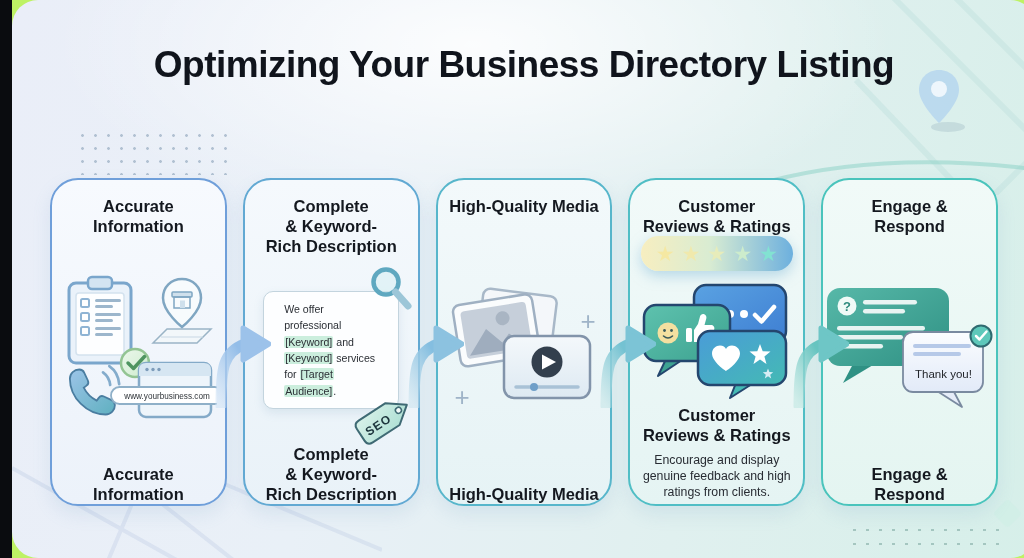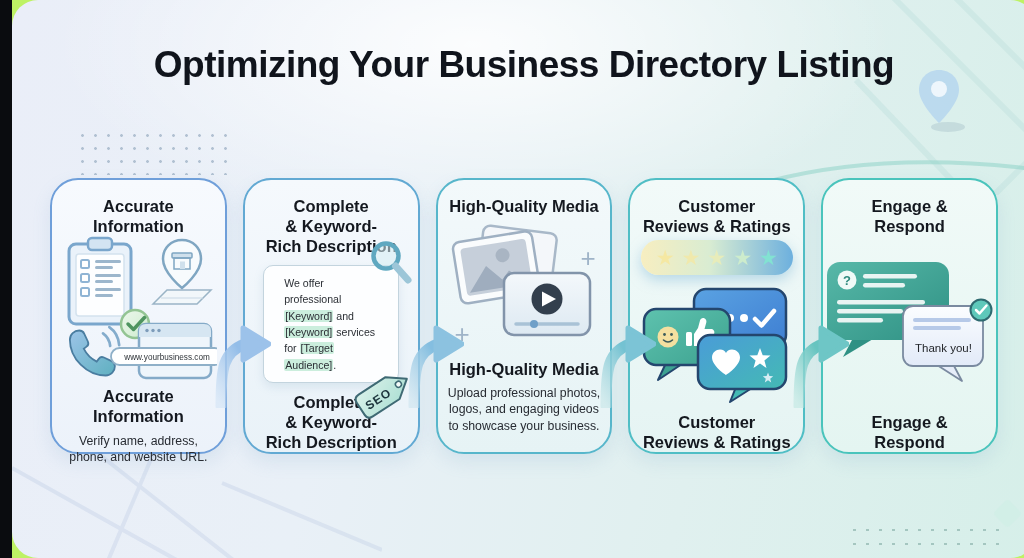--- a/index.html
+++ b/index.html
@@ -26,21 +26,21 @@
     background:#d2eee7; border-radius:4px; transform:rotate(45deg); opacity:.95; }
 
   
   .title { position:absolute; top:44px; left:0; right:0; text-align:center;
     font-size:37px; font-weight:bold; color:#10141c; letter-spacing:-.5px; }
   .subtitle { position:absolute; top:128px; left:0; right:0; text-align:center;
     font-size:19px; font-weight:bold; color:#35b2c0; }
 
   
   .board { position:absolute; left:38px; top:178px; width:948px; height:340px; display:flex; gap:16px; }
-  .card { position:relative; flex:1; height:276px; border-radius:28px;
+  .card { position:relative; flex:1; height:328px; border-radius:28px;
     border:2.5px solid var(--bc);
     background:linear-gradient(180deg, var(--bg1), var(--bg2));
     box-shadow:0 8px 18px rgba(120,160,200,.16);
     display:flex; flex-direction:column; align-items:center; z-index:1; }
   .ct, .cb { margin-top:16px; font-size:16.5px; font-weight:bold; color:#14181f;
     line-height:1.22; text-align:center; max-width:150px; text-wrap:balance; }
   .cb { margin-top:0; }
   .icon-wrap { flex:1; width:100%; display:flex; flex-direction:column;
     align-items:center; justify-content:center; }
   .desc { margin:6px 8px 18px; font-size:12.3px; line-height:1.33; color:#282c33;
@@ -172,21 +172,20 @@
                 <circle cx="14" cy="6.5" r="1.7" fill="#7d9cba"></circle>
                 <circle cx="20" cy="6.5" r="1.7" fill="#7d9cba"></circle>
               <g>
                 <rect x="-28" y="24" width="112" height="17" rx="8.5" fill="#ffffff" stroke="#8fb0c8" stroke-width="1.8"></rect>
                 <text x="28" y="35.8" text-anchor="middle" font-size="8.2" fill="#2e3338">www.yourbusiness.com</text>
               </g>
             </g>
           </svg>
         </div>
         <div class="cb">Accurate Information</div>
-        <div class="desc">Verify name, address, phone, and website URL.</div>
       </div>
 
       <div class="card" style="--bc:#62a9d3; --bg1:#f5f9fd; --bg2:#e9f2f8;">
         <div class="ct">Complete &amp; Keyword-Rich Description</div>
         <div class="icon-wrap">
           <div class="kw-wrap">
             <svg class="magnifier" width="48" height="50" viewBox="0 0 48 50">
               <circle cx="19" cy="17" r="12.5" fill="rgba(214,238,242,.55)" stroke="#5fa8c0" stroke-width="4.5"></circle>
               <line x1="28.5" y1="27" x2="41" y2="41" stroke="#9cc6d8" stroke-width="7" stroke-linecap="round"></line>
             </svg>
@@ -233,21 +232,20 @@
               <circle cx="99" cy="76" r="15.5" fill="#333f4d"></circle>
               <polygon points="94,68.5 94,83.5 108,76" fill="#ffffff"></polygon>
               <line x1="68" y1="101" x2="130" y2="101" stroke="#a9c2d6" stroke-width="3.5" stroke-linecap="round"></line>
               <circle cx="86" cy="101" r="4" fill="#6f9fc8"></circle>
             </g>
             <text x="140" y="44" text-anchor="middle" font-size="26" fill="#9fb4c8">+</text>
             <text x="14" y="120" text-anchor="middle" font-size="26" fill="#9fb4c8">+</text>
           </svg>
         </div>
         <div class="cb">High-Quality Media</div>
-        <div class="desc">Upload professional photos, logos, and engaging videos to showcase your business.</div>
       </div>
 
       <div class="card" style="--bc:#50bec5; --bg1:#f2faf9; --bg2:#e5f4f3;">
         <div class="ct">Customer Reviews &amp; Ratings</div>
         <div class="icon-wrap">
           <div class="rating-pill">
             <span>★</span>
             <span>★</span>
             <span>★</span>
             <span>★</span>
@@ -296,20 +294,21 @@
             <g>
               <path d="M94,100 L88,115 L110,101 Z" fill="#44bab4" stroke="#24466e" stroke-width="2" stroke-linejoin="round"></path>
               <rect x="56" y="48" width="88" height="54" rx="12" fill="url(#bmix)" stroke="#24466e" stroke-width="2.5"></rect>
               <path d="M84,88 C84,88 70,79 70,70.5 C70,65.5 74,62.5 78,62.5 C81,62.5 83.4,64.3 84,66 C84.6,64.3 87,62.5 90,62.5 C94,62.5 98,65.5 98,70.5 C98,79 84,88 84,88 Z" fill="#ffffff"></path>
               <polygon points="118,61 120.7,68.3 128.5,68.6 122.4,73.4 124.5,80.9 118,76.6 111.5,80.9 113.6,73.4 107.5,68.6 115.3,68.3" fill="#ffffff"></polygon>
               <polygon points="126,85.5 127.4,89.1 131.2,89.3 128.2,91.7 129.2,95.5 126,93.3 122.8,95.5 123.8,91.7 120.8,89.3 124.6,89.1" fill="#dff0f8" opacity=".95"></polygon>
             </g>
           </svg>
         </div>
         <div class="cb">Customer Reviews &amp; Ratings</div>
+        <div class="desc">Encourage and display genuine feedback and high ratings from clients.</div>
       </div>
 
       <div class="card" style="--bc:#4ac4bc; --bg1:#f1faf8; --bg2:#e4f5f1;">
         <div class="ct">Engage &amp; Respond</div>
         <div class="icon-wrap">
           <svg width="170" height="128" viewBox="0 0 170 128">
             <defs>
               <linearGradient id="bigteal" x1="0" y1="0" x2="1" y2="1">
                 <stop offset="0" stop-color="#57b8a8"></stop>
                   <stop offset="1" stop-color="#2f9184"></stop>

